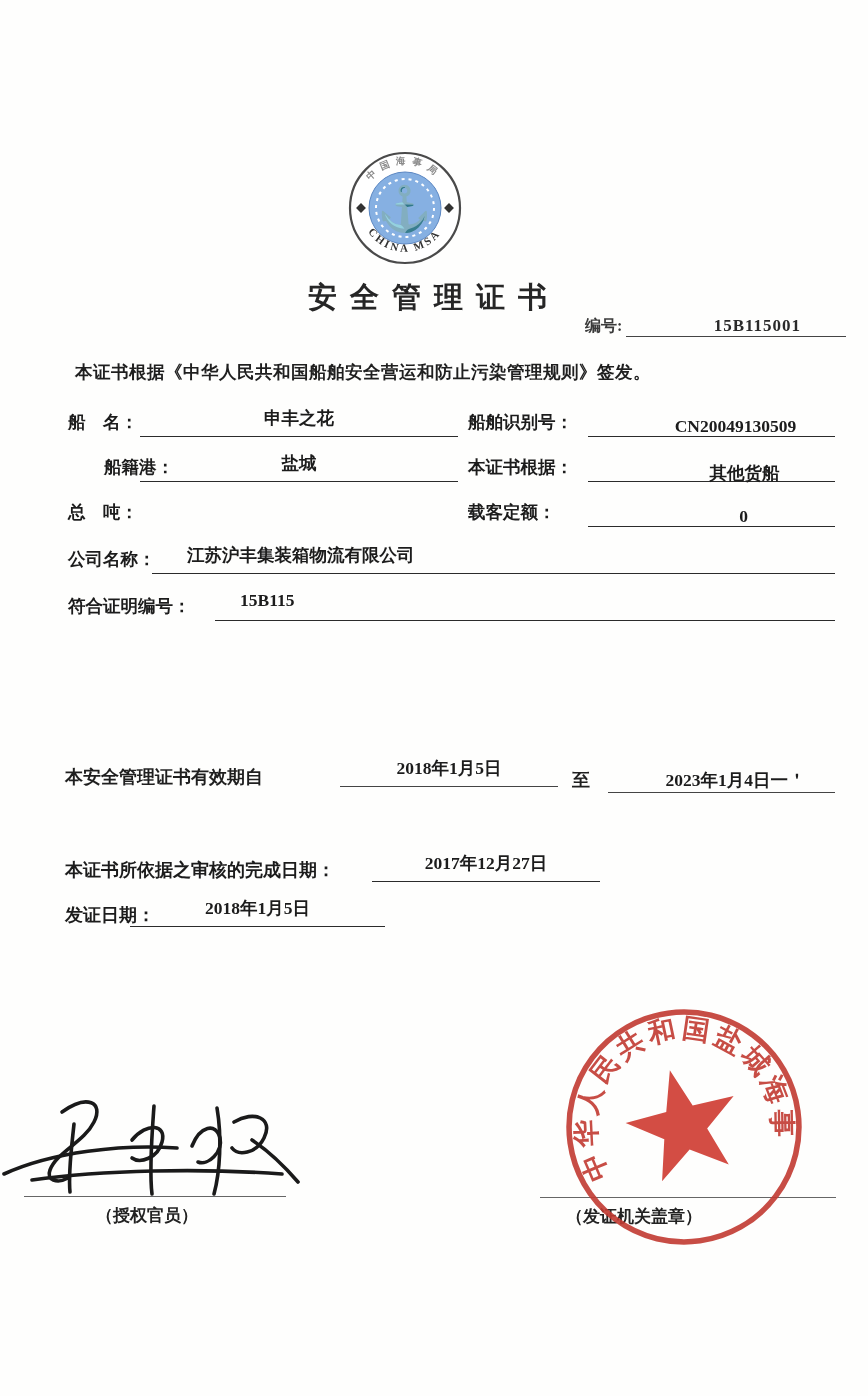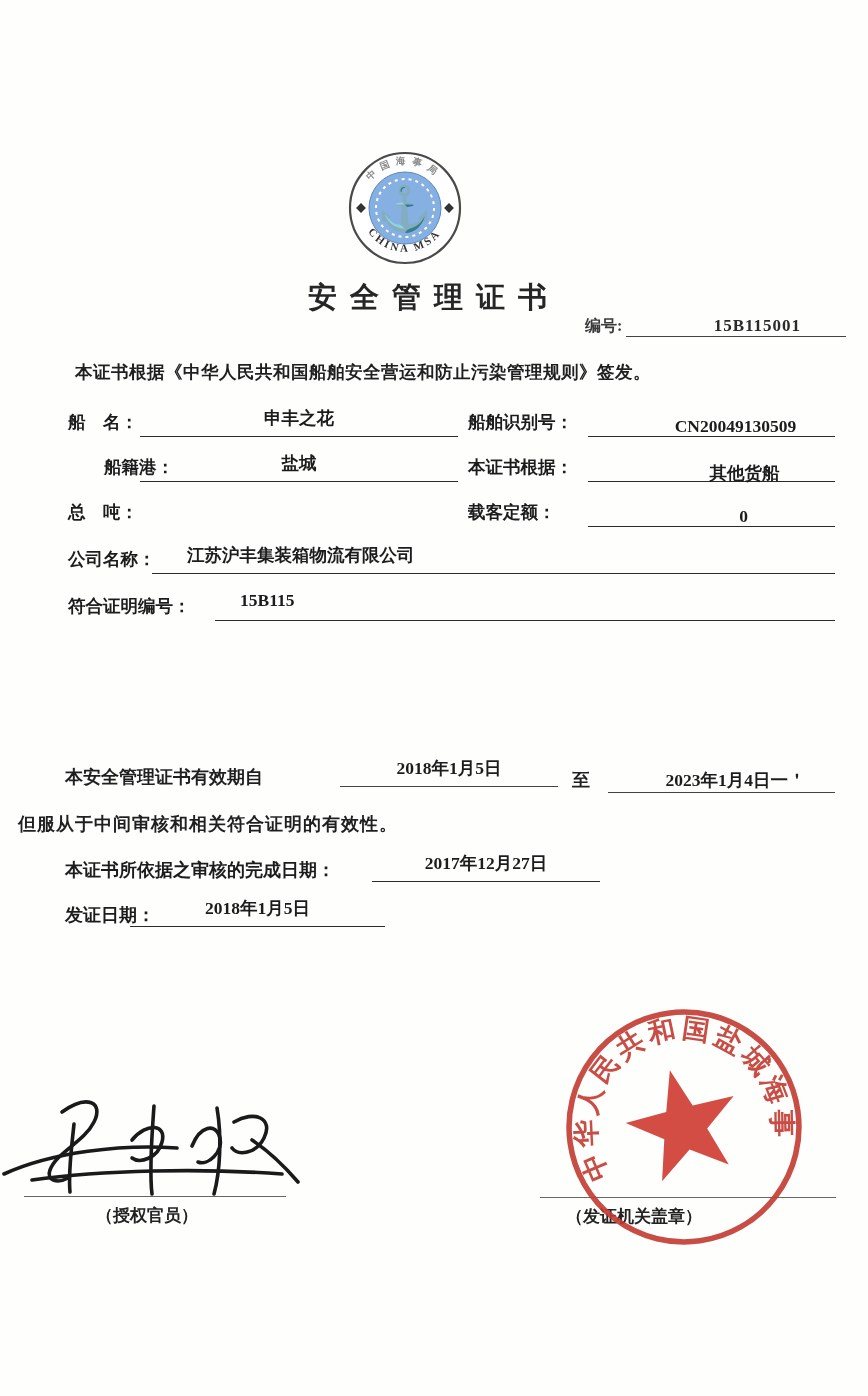--- a/index.html
+++ b/index.html
@@ -113,21 +113,20 @@
 
 
   <div class="v-label">本安全管理证书有效期自</div>
   <div class="fline" style="left:340px;top:760px;width:218px;border-color:#444;">
     <span class="val raised">2018年1月5日</span>
   </div>
   <div class="v-conj">至</div>
   <div class="fline" style="left:608px;top:766px;width:227px;border-color:#444;">
     <span class="val" style="transform:translateY(2px);padding-left:28px;">2023年1月4日一＇</span>
   </div>
-  <div class="note-line">但服从于中间审核和相关符合证明的有效性。</div>
 
   <div class="flabel" style="left:65px;top:858px;font-size:18px;">本证书所依据之审核的完成日期：</div>
   <div class="fline" style="left:372px;top:855px;width:228px;">
     <span class="val raised">2017年12月27日</span>
   </div>
 
   <div class="flabel" style="left:65px;top:903px;font-size:18px;">发证日期：</div>
   <div class="fline" style="left:130px;top:900px;width:255px;">
     <span class="val raised">2018年1月5日</span>
   </div>

